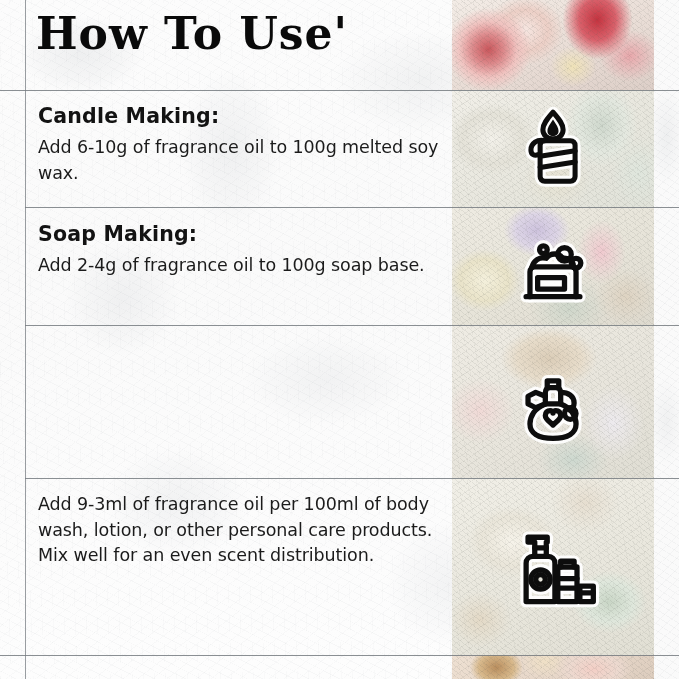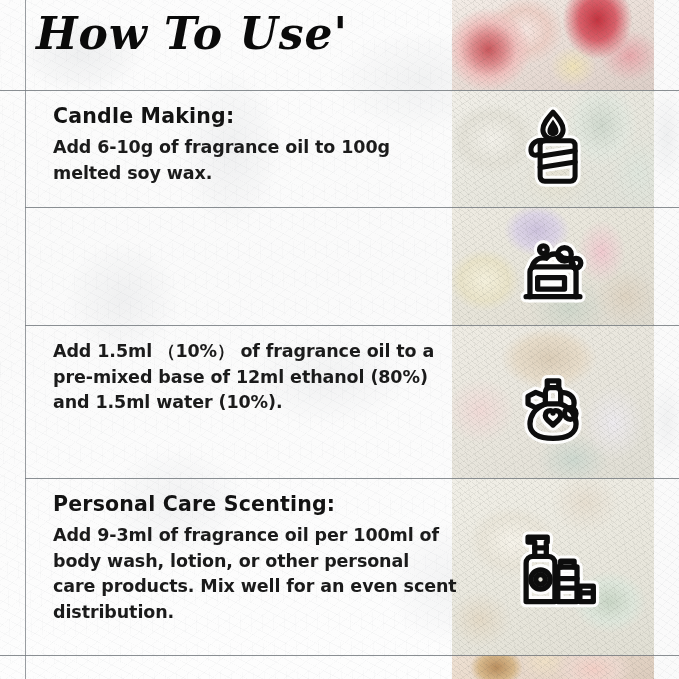--- a/index.html
+++ b/index.html
@@ -163,46 +163,45 @@
     background: #80858a;
     opacity: 0.8;
   }
 
   
   .title {
     position: absolute;
     left: 36px;
     top: 8px;
     font-family: "DejaVu Serif", "Liberation Serif", serif;
-    font-style: italic;
     font-weight: 700;
     font-size: 44px;
     letter-spacing: 1px;
     color: #0a0a0a;
     white-space: nowrap;
   }
 
   
   .row {
     position: absolute;
-    left: 53px;
+    left: 38px;
     width: 404px;
   }
   .row-heading {
     font-family: "DejaVu Sans", "Liberation Sans", sans-serif;
     font-weight: 700;
     font-size: 20.5px;
     letter-spacing: 0.2px;
     color: #131313;
     margin: 0 0 7px 0;
     white-space: nowrap;
   }
   .row-body {
     font-family: "DejaVu Sans", "Liberation Sans", sans-serif;
-    font-weight: 700;
+    font-weight: 400;
     font-size: 17.5px;
     line-height: 1.47;
     letter-spacing: -0.1px;
     color: #1b1b1b;
     margin: 0;
   }
 
   
   .icon-wrap {
     position: absolute;
@@ -272,20 +271,24 @@
         <path class="ico-stroke" d="M50 10 C57 18 61 23 61 29 C61 35 56 39 50 39 C44 39 39 35 39 29 C39 23 43 18 50 10 Z"></path>
         <path class="ico-fill" d="M50 18 C54 24 56 27 56 30.5 C56 34 53.5 36 50 36 C46.5 36 44 34 44 30.5 C44 27 46 24 50 18 Z"></path>
         <path class="ico-stroke" d="M36 50 L36 46 C36 43 38 41 41 41 L69 41 C72 41 74 43 74 46 L74 80 C74 83 72 85 69 85 L41 85 C38 85 36 83 36 80 Z"></path>
         <path class="ico-stroke" d="M36 58 L74 52"></path>
         <path class="ico-stroke" d="M36 70 L74 64"></path>
         <path class="ico-stroke" d="M41 41 C33 39 26 44 26 51 C26 56 30 58 34 56"></path>
       </g>
     </svg>
   </div>
 
+  <div class="row" style="top:222px;">
+    <p class="row-heading">Soap Making:</p>
+    <p class="row-body">Add 2-4g of fragrance oil to 100g soap base.</p>
+  </div>
   <div class="icon-wrap" style="top:207px; height:118px;">
     <svg width="96" height="96" viewBox="0 0 100 100" aria-hidden="true">
       <g>
         <path class="ico-halo" d="M22 82 L78 82"></path>
         <path class="ico-halo" d="M26 82 L26 56 C26 53 28 51 31 51 L69 51 C72 51 74 53 74 56 L74 82"></path>
         <path class="ico-halo" d="M34 62 L62 62 L62 74 L34 74 Z"></path>
         <path class="ico-halo" d="M28 51 C30 44 36 40 43 42 C47 36 56 36 60 42 C67 41 72 46 71 51"></path>
         <circle class="ico-halo" cx="62" cy="38" r="7"></circle>
         <circle class="ico-halo" cx="74" cy="47" r="5"></circle>
         <circle class="ico-halo" cx="40" cy="33" r="4"></circle>
@@ -294,21 +297,20 @@
         <path class="ico-stroke" d="M34 62 L62 62 L62 74 L34 74 Z"></path>
         <path class="ico-stroke" d="M28 51 C30 44 36 40 43 42 C47 36 56 36 60 42 C67 41 72 46 71 51"></path>
         <circle class="ico-stroke" cx="62" cy="38" r="7"></circle>
         <circle class="ico-stroke" cx="74" cy="47" r="5"></circle>
         <circle class="ico-stroke" cx="40" cy="33" r="4"></circle>
       </g>
     </svg>
   </div>
 
   <div class="row" style="top:339px;">
-    <p class="row-body">Add 1.5ml （10%） of fragrance oil to a pre-mixed base of 12ml ethanol (80%) and 1.5ml water (10%).</p>
   </div>
   <div class="icon-wrap" style="top:325px; height:153px;">
     <svg width="96" height="96" viewBox="0 0 100 100" aria-hidden="true">
       <g>
         <path class="ico-halo" d="M42 52 C31 56 26 65 26 73 C26 82 34 88 50 88 C66 88 74 82 74 73 C74 65 69 56 58 52 Z"></path>
         <path class="ico-halo" d="M42 52 L42 40 C42 37 44 35 47 35 L53 35 C56 35 58 37 58 40 L58 52"></path>
         <path class="ico-halo" d="M44 35 L44 28 L56 28 L56 35"></path>
         <path class="ico-halo" d="M58 40 C66 40 72 44 72 51 C72 55 70 57 67 58"></path>
         <circle class="ico-halo" cx="68" cy="62" r="6"></circle>
         <path class="ico-halo" d="M42 44 L32 40 L24 44 L24 52 L32 56 L42 52"></path>
@@ -318,21 +320,20 @@
         <path class="ico-stroke" d="M44 35 L44 28 L56 28 L56 35"></path>
         <path class="ico-stroke" d="M58 40 C66 40 72 44 72 51 C72 55 70 57 67 58"></path>
         <circle class="ico-stroke" cx="68" cy="62" r="6"></circle>
         <path class="ico-stroke" d="M42 44 L32 40 L24 44 L24 52 L32 56 L42 52"></path>
         <path class="ico-stroke" d="M50 74 C46 70 42 68 42 64 C42 61 44 59 47 59 C48.5 59 50 60 50 61.5 C50 60 51.5 59 53 59 C56 59 58 61 58 64 C58 68 54 70 50 74 Z"></path>
       </g>
     </svg>
   </div>
 
   <div class="row" style="top:492px;">
-    <p class="row-heading">Personal Care Scenting:</p>
     <p class="row-body">Add 9-3ml of fragrance oil per 100ml of body wash, lotion, or other personal care products. Mix well for an even scent distribution.</p>
   </div>
   <div class="icon-wrap" style="top:478px; height:177px;">
     <svg width="96" height="96" viewBox="0 0 100 100" aria-hidden="true">
       <g>
         <path class="ico-halo" d="M22 86 L22 46 C22 42 25 39 29 39 L45 39 C49 39 52 42 52 46 L52 86 Z"></path>
         <path class="ico-halo" d="M31 39 L31 30 L43 30 L43 39"></path>
         <path class="ico-halo" d="M31 30 L31 24 L24 24 L24 19 L44 19 L44 24 L43 24 L43 30"></path>
         <circle class="ico-halo" cx="37" cy="63" r="10"></circle>
         <path class="ico-halo" d="M55 86 L55 50 L75 50 L75 86 Z"></path>

